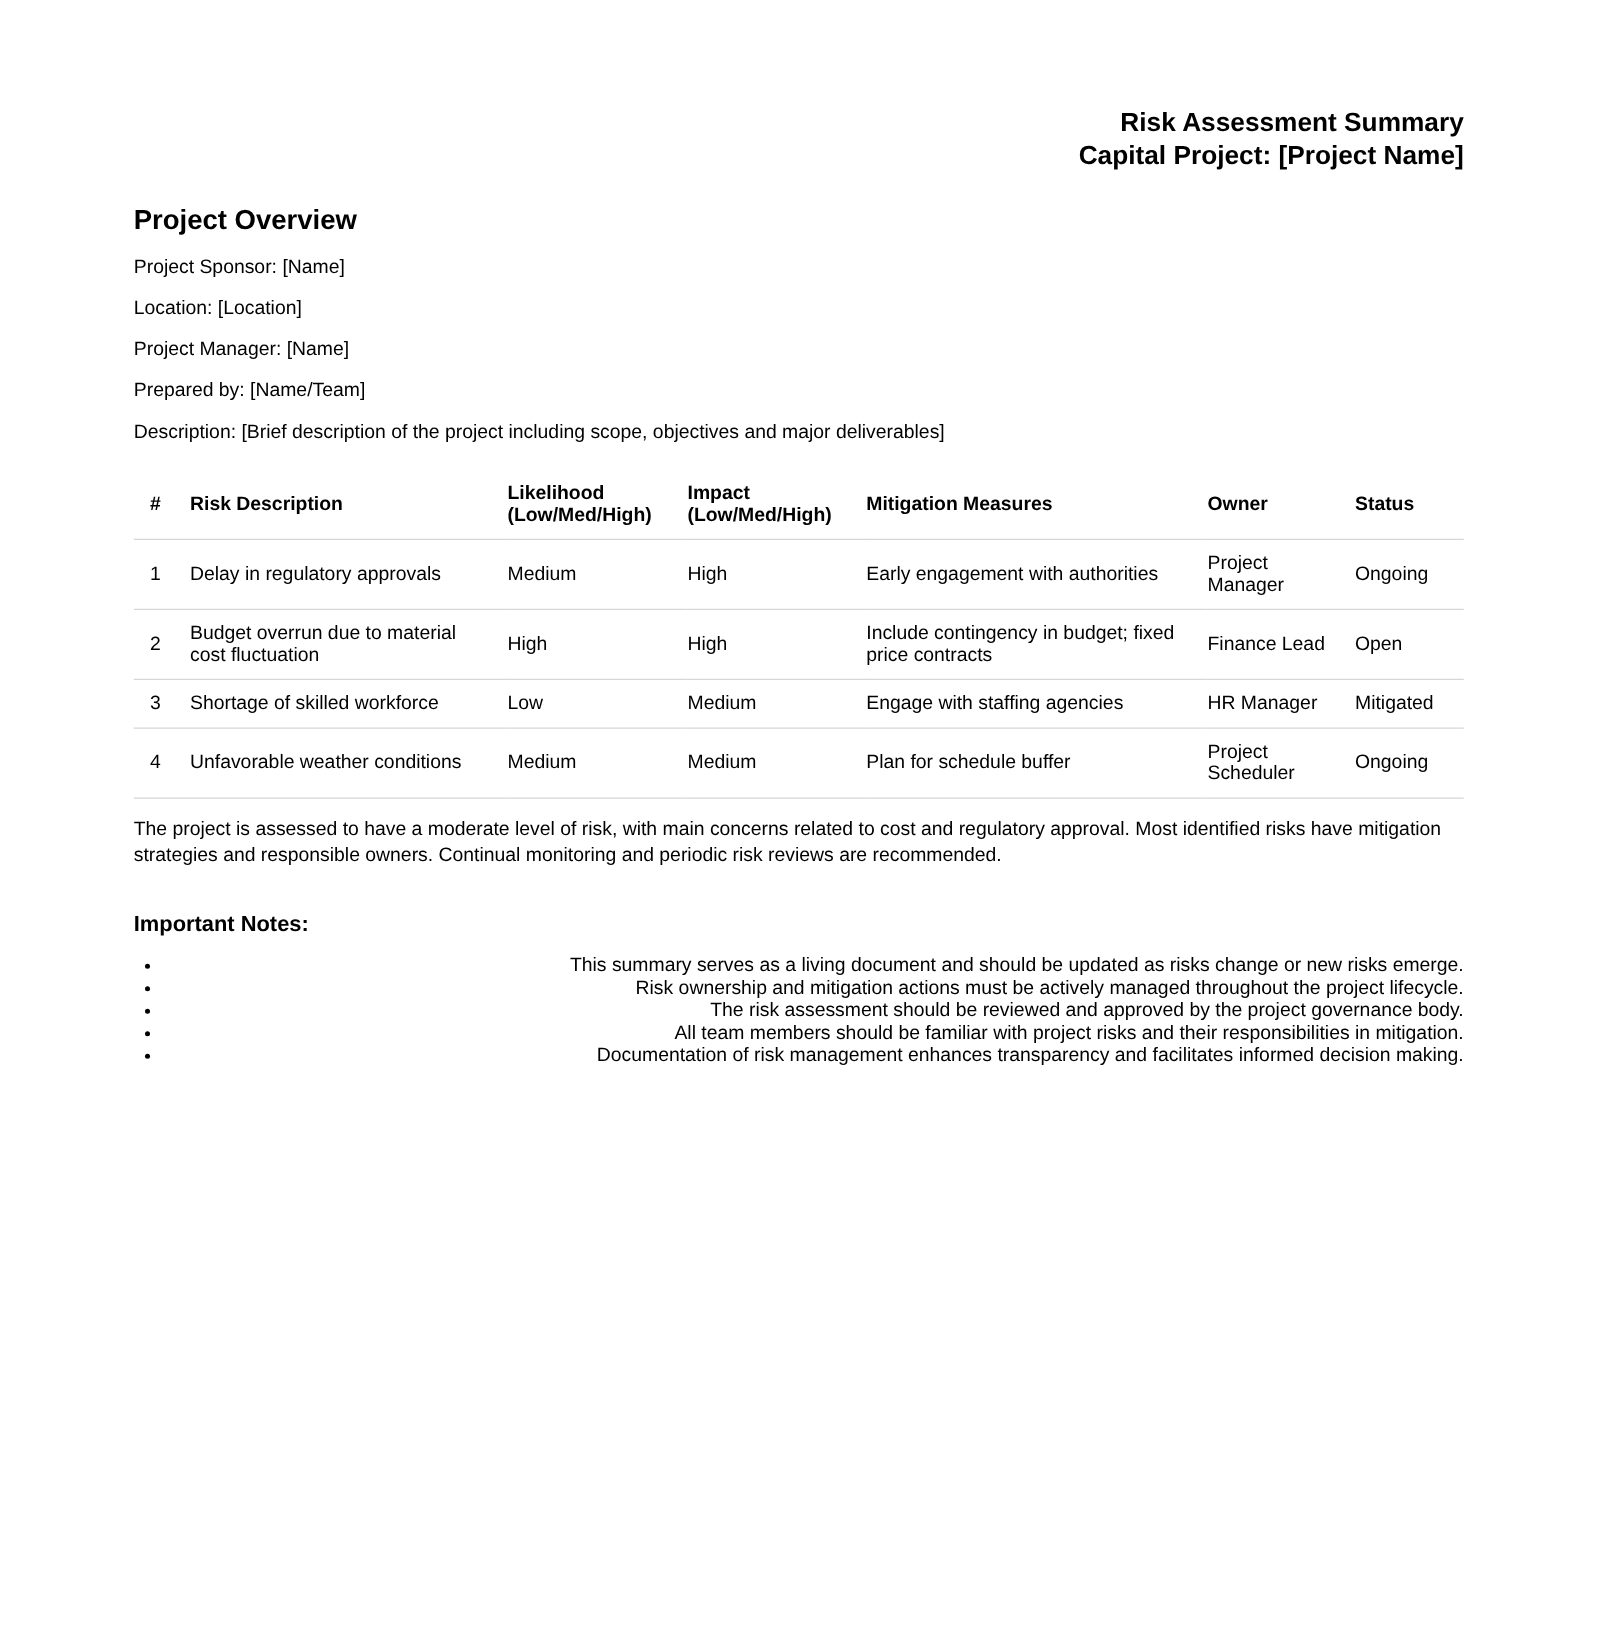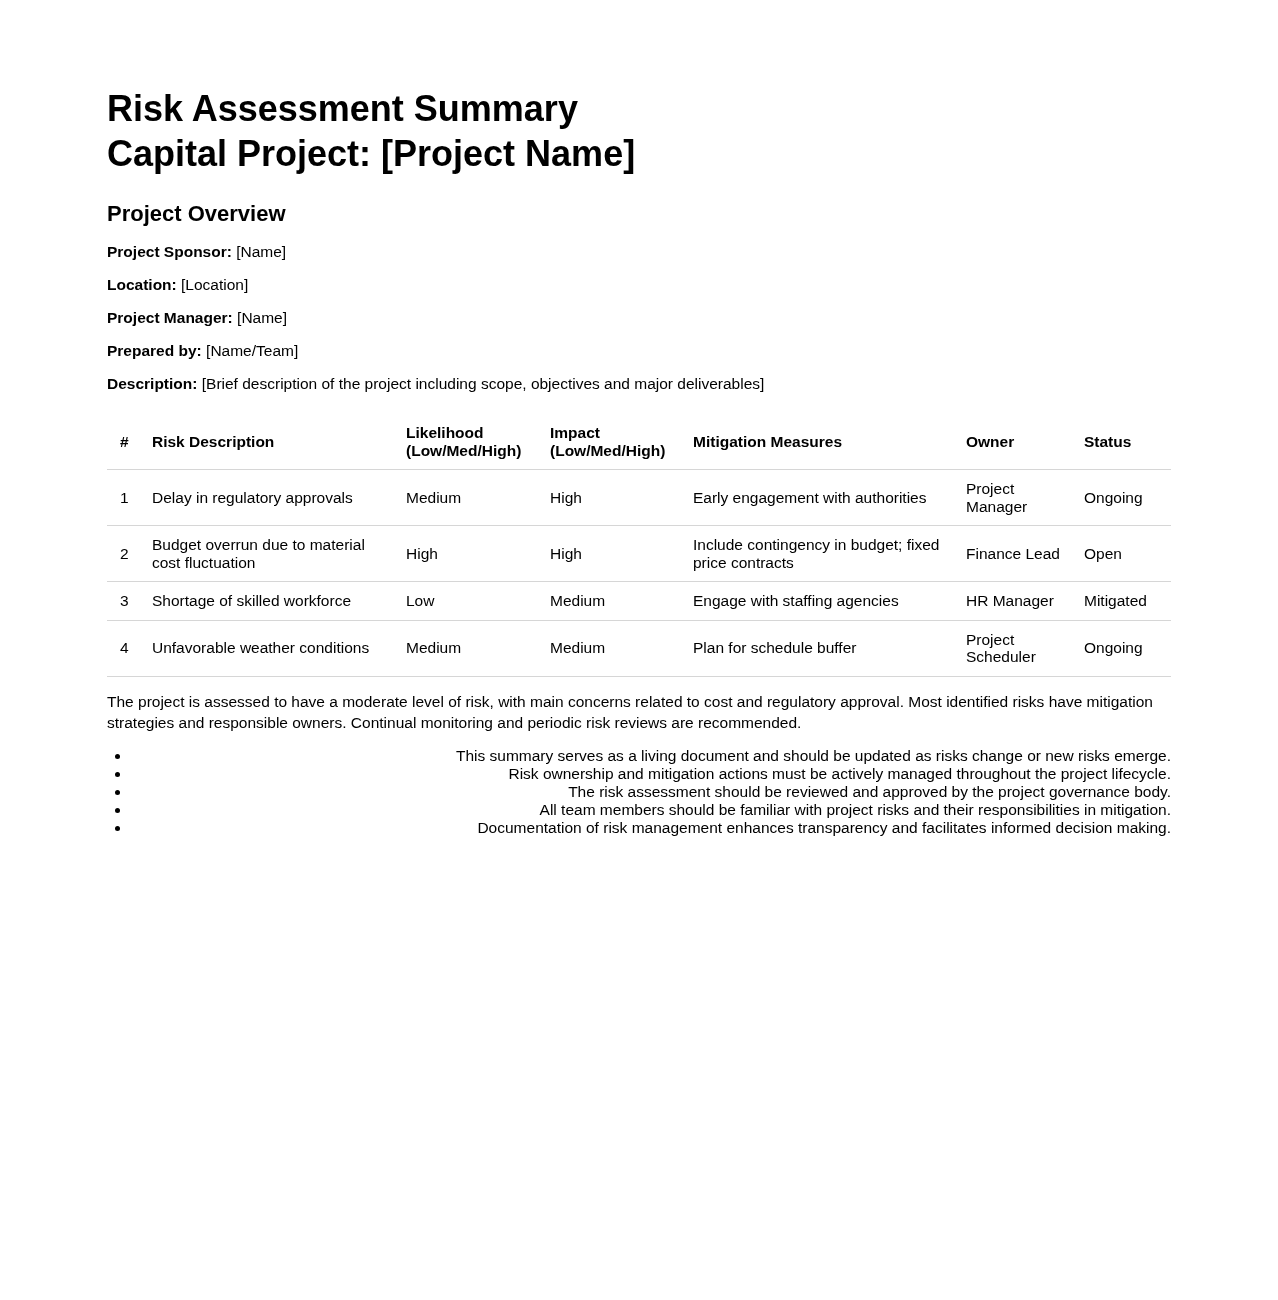--- a/index.html
+++ b/index.html
@@ -9,39 +9,40 @@
     background: #ffffff;
     color: #000000;
     font-family: "Liberation Sans", "DejaVu Sans", sans-serif;
   }
   .page {
     width: 1064px;
     margin: 0 auto;
     padding: 86px 0 120px 0;
   }
   h1.doc-title {
-    font-size: 36px;
+    font-size: 21px;
     font-weight: bold;
     line-height: 1.26;
     margin: 0;
+    text-align: right;
   }
   h1.doc-title span { display: block; }
   h2.section-heading {
     font-size: 22px;
     font-weight: bold;
     line-height: 1.15;
     margin: 34px 0 16px 0;
   }
   h2.section-heading.first { margin-top: 24px; }
   p.field {
     font-size: 15.5px;
     line-height: 20px;
     margin: 13px 0;
   }
-  p.field strong { font-weight: bold; }
+  p.field strong { font-weight: normal; }
   table.risk-table {
     width: 1064px;
     table-layout: fixed;
     border-collapse: collapse;
     margin-top: 20px;
     font-size: 15.5px;
   }
   table.risk-table col.c-num   { width: 45px; }
   table.risk-table col.c-desc  { width: 254px; }
   table.risk-table col.c-like  { width: 144px; }
@@ -163,20 +164,21 @@
         <td>Plan for schedule buffer</td>
         <td>Project Scheduler</td>
         <td>Ongoing</td>
       </tr>
     </tbody>
   </table>
 
 
   <p class="body-text">The project is assessed to have a moderate level of risk, with main concerns related to cost and regulatory approval. Most identified risks have mitigation strategies and responsible owners. Continual monitoring and periodic risk reviews are recommended.</p>
 
+  <h3 class="sub-heading">Important Notes:</h3>
 
   <ul class="notes-list">
     <li>This summary serves as a living document and should be updated as risks change or new risks emerge.</li>
     <li>Risk ownership and mitigation actions must be actively managed throughout the project lifecycle.</li>
     <li>The risk assessment should be reviewed and approved by the project governance body.</li>
     <li>All team members should be familiar with project risks and their responsibilities in mitigation.</li>
     <li>Documentation of risk management enhances transparency and facilitates informed decision making.</li>
   </ul>
 
 </div>

